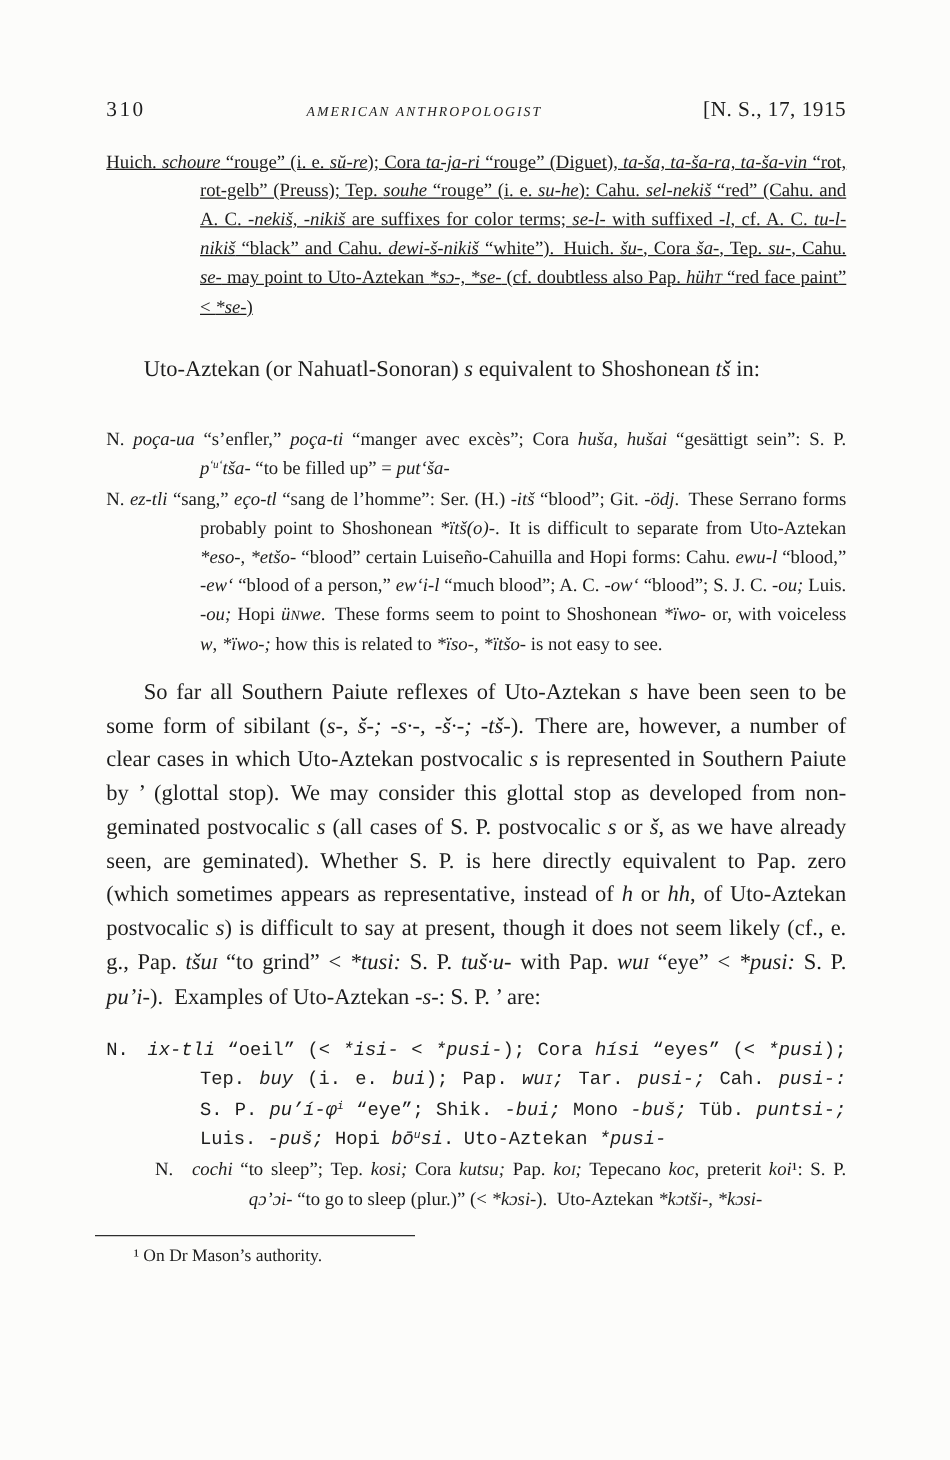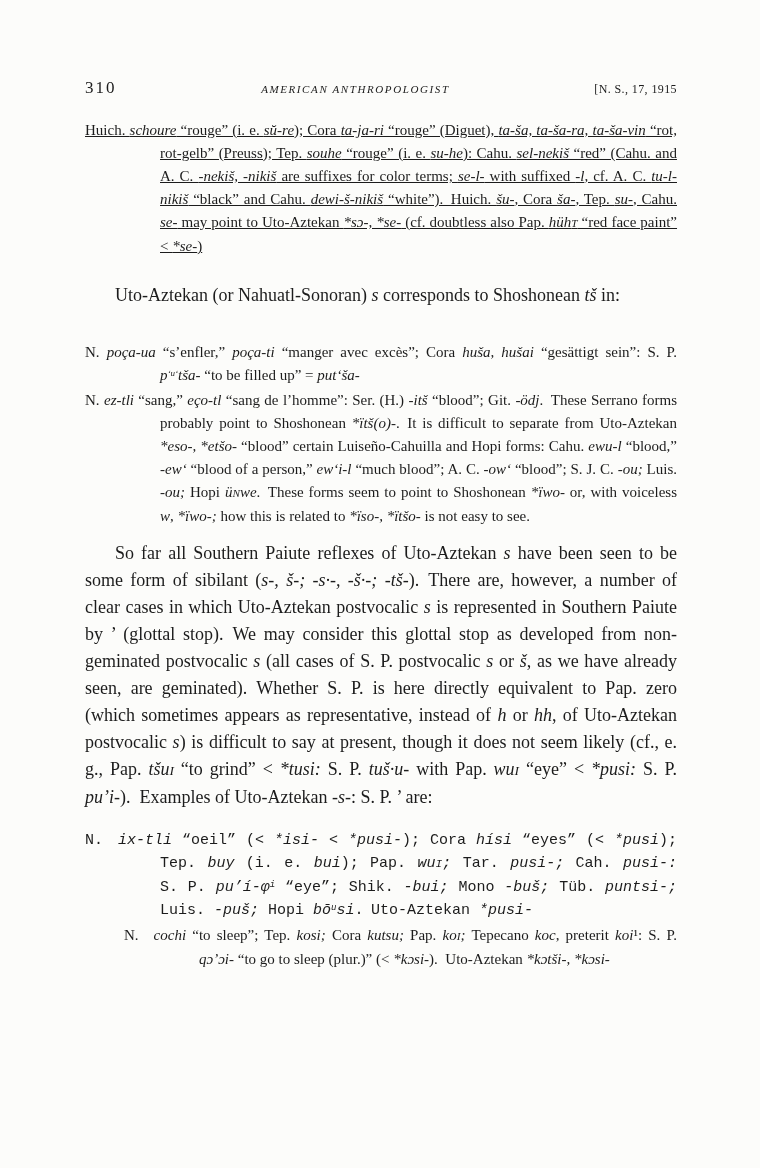--- a/index.html
+++ b/index.html
@@ -10,21 +10,21 @@
     color:#1c1c1c;
     -webkit-font-smoothing:antialiased;
   }
   .page{position:relative;width:680px;height:1168px;overflow:hidden;}
   .content{margin-left:85px;width:592px;}
 
   
   .running-head{display:flex;align-items:baseline;padding-top:78px;}
   .pageno{font-size:17px;letter-spacing:2px;}
   .journal{flex:1;text-align:center;font-style:italic;font-size:11px;letter-spacing:1.6px;}
-  .issue{font-size:12px;letter-spacing:.4px;white-space:nowrap;}
+  .issue{font-size:17px;letter-spacing:.4px;white-space:nowrap;}
 
   
   .block-sm{
     font-size:15px;line-height:23px;text-align:justify;
     padding-left:75px;text-indent:-75px;
   }
   .para-lg{
     font-size:18px;line-height:27px;text-align:justify;text-indent:30px;
   }
   #block1{margin-top:21px;text-decoration:underline;}
@@ -52,27 +52,31 @@
   <div class="content">
 
     <div class="running-head">
       <span class="pageno">310</span>
       <span class="journal">AMERICAN ANTHROPOLOGIST</span>
       <span class="issue">[N. S., 17, 1915</span>
     </div>
 
     <div id="block1" class="block-sm"><span>Huich. </span><span class="r-i">schoure</span><span> “rouge” (i. e. </span><span class="r-i">sŭ-re</span><span>); Cora </span><span class="r-i">ta-ja-ri</span><span> “rouge” (Diguet), </span><span class="r-i">ta-ša, ta-ša-ra, ta-ša-vin</span><span> “rot, rot-gelb” (Preuss); Tep. </span><span class="r-i">souhe</span><span> “rouge” (i. e. </span><span class="r-i">su-he</span><span>): Cahu. </span><span class="r-i">sel-nekiš</span><span> “red” (Cahu. and A. C. </span><span class="r-i">-nekiš, -nikiš</span><span> are suffixes for color terms; </span><span class="r-i">se-l-</span><span> with suffixed </span><span class="r-i">-l</span><span>, cf. A. C. </span><span class="r-i">tu-l-nikiš</span><span> “black” and Cahu. </span><span class="r-i">dewi-š-nikiš</span><span> “white”). Huich. </span><span class="r-i">šu-</span><span>, Cora </span><span class="r-i">ša-</span><span>, Tep. </span><span class="r-i">su-</span><span>, Cahu. </span><span class="r-i">se-</span><span> may point to Uto-Aztekan </span><span class="r-i">*sɔ-, *se-</span><span> (cf. doubtless also Pap. </span><span class="r-i">hüh</span><span class="r-i r-sc">T</span><span> “red face paint” &lt; </span><span class="r-i">*se-</span><span>)</span></div>
 
-    <div id="para2" class="para-lg"><span>Uto-Aztekan (or Nahuatl-Sonoran) </span><span class="r-i">s</span><span> corresponds to Shoshonean </span><span class="r-i">tš</span><span> in:</span></div>
+    <div id="para2" class="para-lg"><span>Uto-Aztekan (or Nahuatl-Sonoran) </span><span class="r-i">s</span><span> equivalent to Shoshonean </span><span class="r-i">tš</span><span> in:</span></div>
 
     <div id="entry1" class="block-sm"><span>N. </span><span class="r-i">poça-ua</span><span> “s’enfler,” </span><span class="r-i">poça-ti</span><span> “manger avec excès”; Cora </span><span class="r-i">huša, hušai</span><span> “gesättigt sein”: S. P. </span><span class="r-i">p</span><span class="r-i r-s">‘u‘</span><span class="r-i">tša-</span><span> “to be filled up” = </span><span class="r-i">put‘ša-</span></div>
 
     <div id="entry2" class="block-sm"><span>N. </span><span class="r-i">ez-tli</span><span> “sang,” </span><span class="r-i">eço-tl</span><span> “sang de l’homme”: Ser. (H.) </span><span class="r-i">-itš</span><span> “blood”; Git. </span><span class="r-i">-ödj</span><span>. These Serrano forms probably point to Shoshonean </span><span class="r-i">*ïtš(o)-</span><span>. It is difficult to separate from Uto-Aztekan </span><span class="r-i">*eso-, *etšo-</span><span> “blood” certain Luiseño-Cahuilla and Hopi forms: Cahu. </span><span class="r-i">ewu-l</span><span> “blood,” </span><span class="r-i">-ew‘</span><span> “blood of a person,” </span><span class="r-i">ew‘i-l</span><span> “much blood”; A. C. </span><span class="r-i">-ow‘</span><span> “blood”; S. J. C. </span><span class="r-i">-ou;</span><span> Luis. </span><span class="r-i">-ou;</span><span> Hopi </span><span class="r-i">ü</span><span class="r-i r-sc">N</span><span class="r-i">we</span><span>. These forms seem to point to Shoshonean </span><span class="r-i">*ïwo-</span><span> or, with voiceless </span><span class="r-i">w</span><span>, </span><span class="r-i">*ïwo-;</span><span> how this is related to </span><span class="r-i">*ïso-, *ïtšo-</span><span> is not easy to see.</span></div>
 
     <div id="para3" class="para-lg"><span>So far all Southern Paiute reflexes of Uto-Aztekan </span><span class="r-i">s</span><span> have been seen to be some form of sibilant (</span><span class="r-i">s-, š-; -s·-, -š·-; -tš-</span><span>). There are, however, a number of clear cases in which Uto-Aztekan postvocalic </span><span class="r-i">s</span><span> is represented in Southern Paiute by ’ (glottal stop). We may consider this glottal stop as developed from non-geminated postvocalic </span><span class="r-i">s</span><span> (all cases of S. P. postvocalic </span><span class="r-i">s</span><span> or </span><span class="r-i">š</span><span>, as we have already seen, are geminated). Whether S. P. is here directly equivalent to Pap. zero (which sometimes appears as representative, instead of </span><span class="r-i">h</span><span> or </span><span class="r-i">hh</span><span>, of Uto-Aztekan postvocalic </span><span class="r-i">s</span><span>) is difficult to say at present, though it does not seem likely (cf., e. g., Pap. </span><span class="r-i">tšu</span><span class="r-i r-sc">I</span><span> “to grind” &lt; </span><span class="r-i">*tusi:</span><span> S. P. </span><span class="r-i">tuš·u-</span><span> with Pap. </span><span class="r-i">wu</span><span class="r-i r-sc">I</span><span> “eye” &lt; </span><span class="r-i">*pusi:</span><span> S. P. </span><span class="r-i">pu’i-</span><span>). Examples of Uto-Aztekan </span><span class="r-i">-s-</span><span>: S. P. ’ are:</span></div>
 
     <div id="entry3" class="block-sm"><span>N. </span><span class="r-i">ix-tli</span><span> “oeil” (&lt; </span><span class="r-i">*isi-</span><span> &lt; </span><span class="r-i">*pusi-</span><span>); Cora </span><span class="r-i">hísi</span><span> “eyes” (&lt; </span><span class="r-i">*pusi</span><span>); Tep. </span><span class="r-i">buy</span><span> (i. e. </span><span class="r-i">bui</span><span>); Pap. </span><span class="r-i">wu</span><span class="r-i r-sc">I</span><span class="r-i">;</span><span> Tar. </span><span class="r-i">pusi-;</span><span> Cah. </span><span class="r-i">pusi-:</span><span> S. P. </span><span class="r-i">pu’í-φ</span><span class="r-i r-s">i</span><span> “eye”; Shik. </span><span class="r-i">-bui;</span><span> Mono </span><span class="r-i">-buš;</span><span> Tüb. </span><span class="r-i">puntsi-;</span><span> Luis. </span><span class="r-i">-puš;</span><span> Hopi </span><span class="r-i">bō</span><span class="r-i r-s">u</span><span class="r-i">si</span><span>. Uto-Aztekan </span><span class="r-i">*pusi-</span></div>
 
     <div id="entry4" class="block-sm"><span>N. </span><span class="r-i">cochi</span><span> “to sleep”; Tep. </span><span class="r-i">kosi;</span><span> Cora </span><span class="r-i">kutsu;</span><span> Pap. </span><span class="r-i">ko</span><span class="r-i r-sc">I</span><span class="r-i">;</span><span> Tepecano </span><span class="r-i">koc</span><span>, preterit </span><span class="r-i">koi</span><span>¹: S. P. </span><span class="r-i">qɔ’ɔi-</span><span> “to go to sleep (plur.)” (&lt; </span><span class="r-i">*kɔsi-</span><span>). Uto-Aztekan </span><span class="r-i">*kɔtši-, *kɔsi-</span></div>
 
+    <div class="footnote">
+      <hr class="fn-rule">
+      <div class="fn-text">¹ On Dr Mason’s authority.</div>
+    </div>
 
   </div>
 </div>
 
 </body></html>

